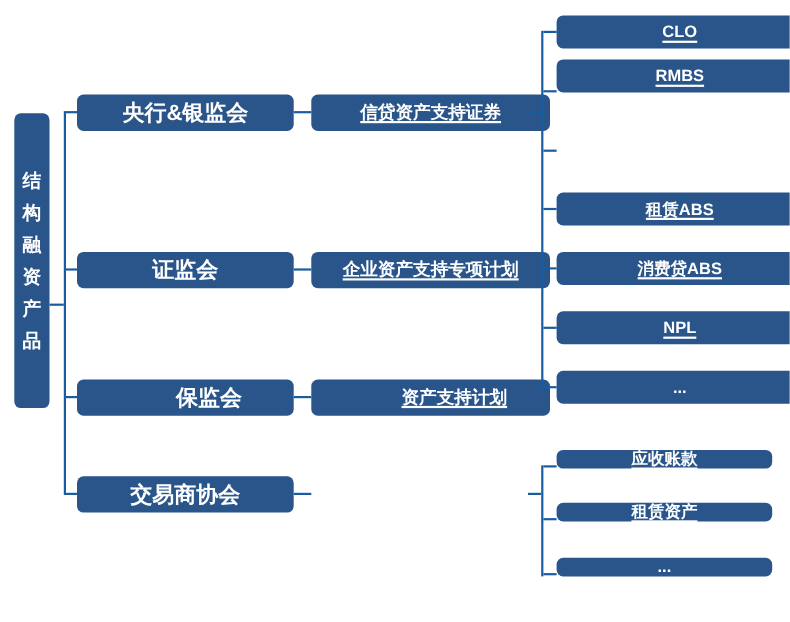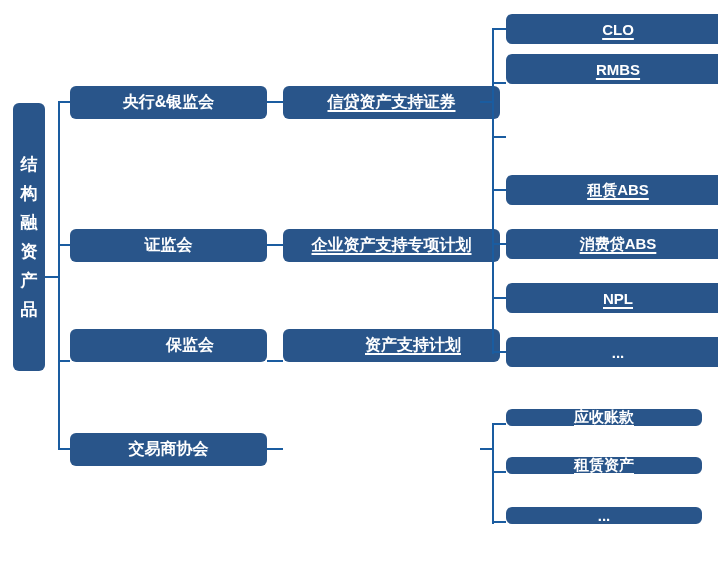--- a/index.html
+++ b/index.html
@@ -16,26 +16,26 @@
   .node{
     position:absolute;background:var(--box-fill);color:var(--text);
     border-radius:6px;display:flex;align-items:center;justify-content:center;
     font-weight:bold;box-sizing:border-box;text-align:center;
   }
   .root-node{left:13px;top:103px;width:32px;height:268px;}
   .root-label{
     display:block;width:32px;font-size:17px;line-height:29px;
     word-break:break-all;text-align:center;
   }
-  .col2{left:70px;width:197px;height:33px;font-size:16px;}
+  .col2{left:70px;width:197px;height:33px;font-size:20px;}
   .col3{left:283px;width:217px;height:33px;font-size:16px;}
   .leaf{left:506px;width:224px;height:30px;font-size:15px;}
   .leaf-b{left:506px;width:196px;height:17px;font-size:15px;}
   .u{text-decoration:underline;text-underline-offset:3px;text-decoration-thickness:1.5px;}
-  .row-t0{top:86px;} .row-t1{top:229px;} .row-t2{top:329px;padding-left:43px;} .row-t3{top:433px;}
+  .row-t0{top:86px;} .row-t1{top:229px;} .row-t2{top:345px;padding-left:43px;} .row-t3{top:433px;}
   .lf-t0{top:14px;} .lf-t1{top:54px;align-items:center;} .lf-t2{top:122px;} .lf-t3{top:175px;}
   .lf-t4{top:229px;} .lf-t5{top:283px;} .lf-t6{top:337px;}
   .lb-t0{top:409px;} .lb-t1{top:457px;} .lb-t2{top:507px;}
   .line{position:absolute;background:var(--line);}
 </style>
 </head>
 <body>
 
 <div class="canvas">
 

